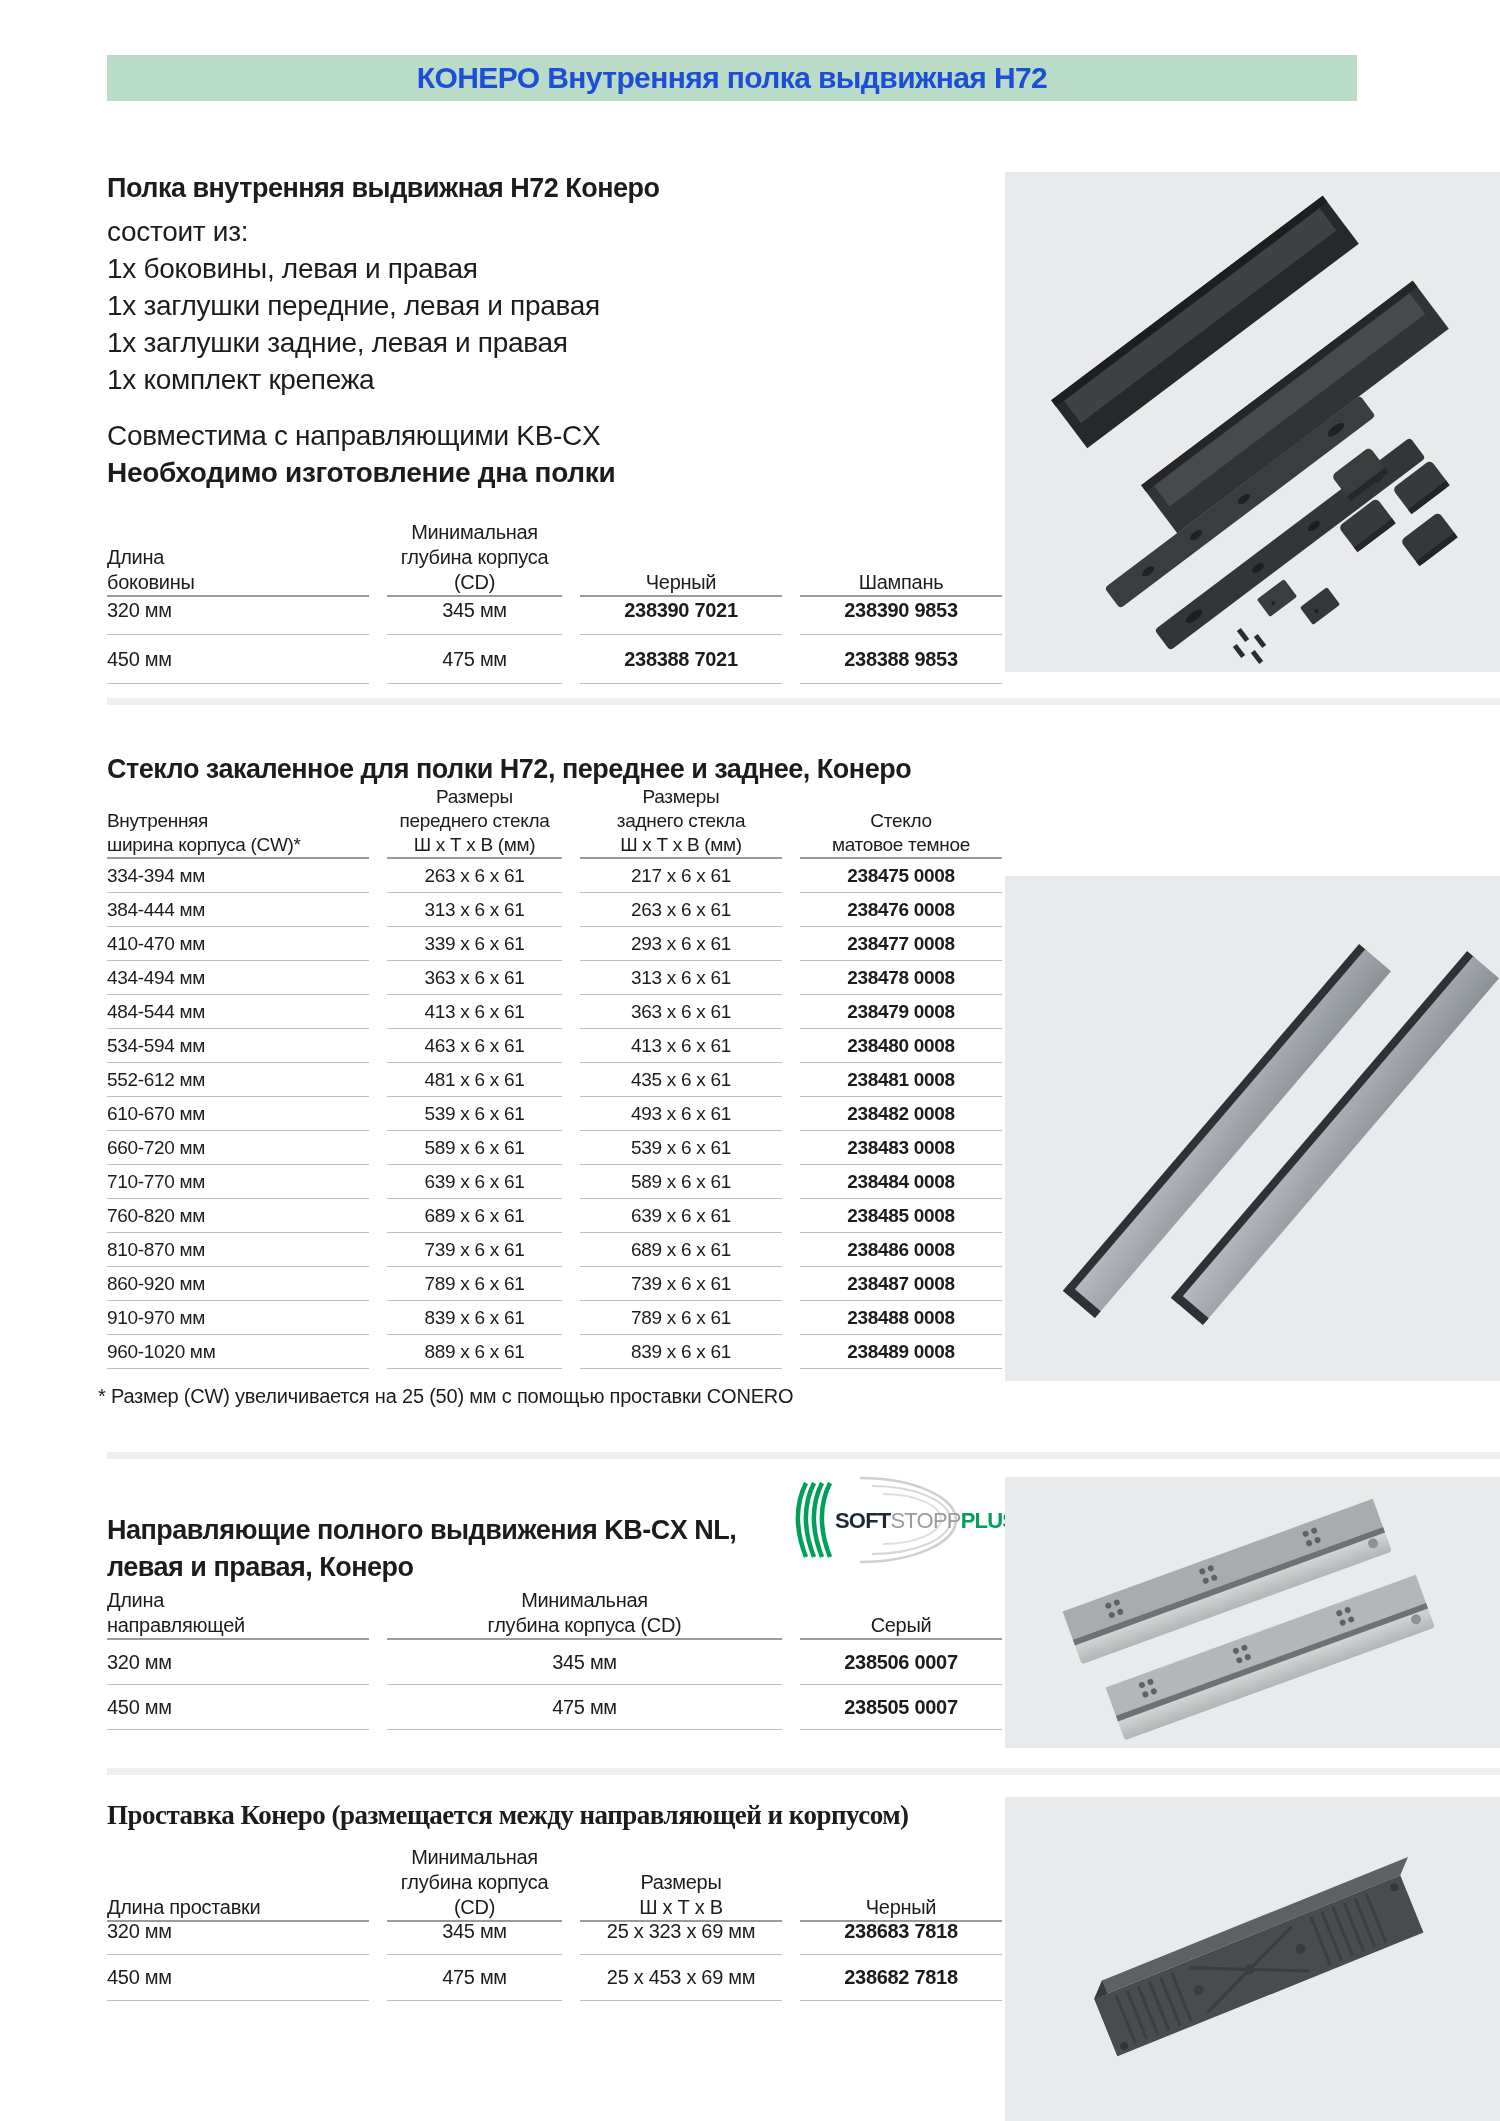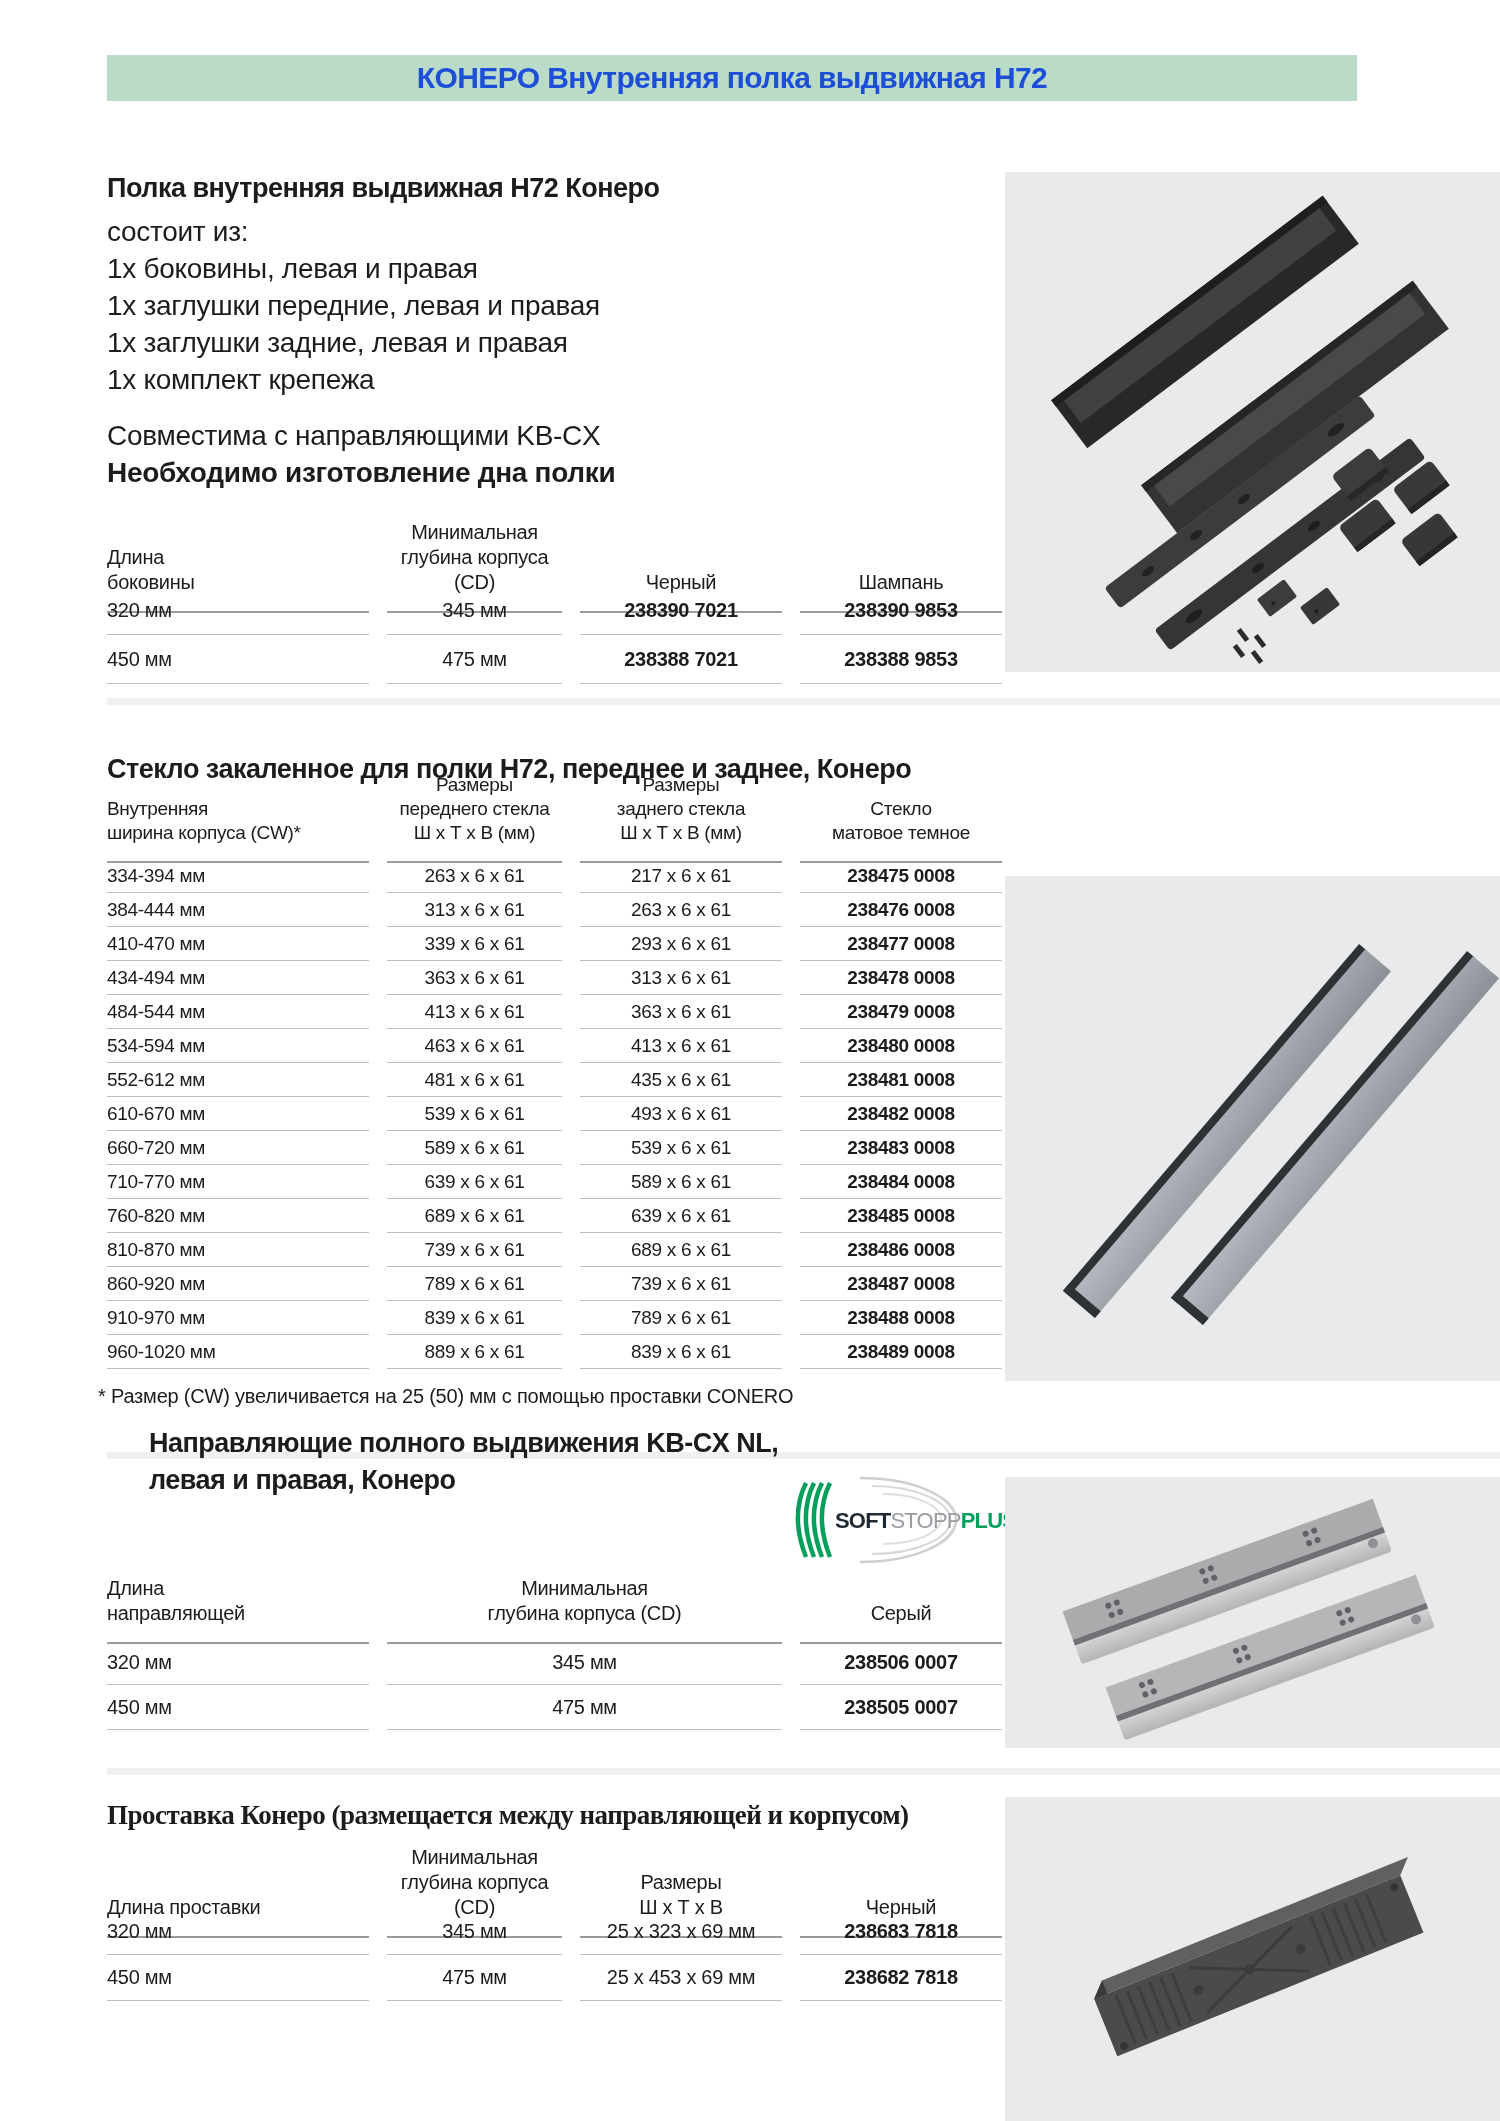--- a/index.html
+++ b/index.html
@@ -19,33 +19,33 @@
   .b{font-weight:bold;}
 
   
   .t{position:absolute;left:107px;width:895px;}
   .t .tr{display:grid;column-gap:18px;align-items:stretch;}
   .c4 .tr{grid-template-columns:262px 175px 202px 202px;}
   .c3 .tr{grid-template-columns:262px 395px 202px;}
   .t .td{display:flex;align-items:center;justify-content:center;text-align:center;
          border-bottom:1px solid #bdbdbd;font-size:20px;letter-spacing:-0.3px;}
   .t .td:first-child{justify-content:flex-start;text-align:left;}
-  .t .thead .td{align-items:flex-end;padding-bottom:16px;border-bottom:2px solid #9b9b9b;line-height:25px;}
+  .t .thead .td{align-items:flex-end;padding-bottom:0;border-bottom:2px solid #9b9b9b;line-height:25px;}
   .t .td.bold{font-weight:bold;}
   #table1 .thead{height:66px;} #table1 .tr:not(.thead){height:49px;}
   #table2 .thead{height:86px;} #table2 .tr:not(.thead){height:34px;}
   #table2 .td{font-size:19px;line-height:24px;}
   #table3 .thead{height:64px;} #table3 .tr:not(.thead){height:45px;}
   #table4 .thead{height:64px;} #table4 .tr:not(.thead){height:46px;}
   #table1{top:520px;} #table2{top:773px;} #table3{top:1576px;} #table4{top:1845px;}
 
   
   .sec-title{position:absolute;left:107px;font-size:27px;font-weight:bold;letter-spacing:-0.5px;}
   #sec2-title{top:754px;}
-  #sec3-title{top:1425px;line-height:37px;margin-left:42px;}
+  #sec3-title{top:1512px;line-height:37px;}
   #sec4-title{top:1800px;font-family:Liberation Serif, serif;}
   .footnote{position:absolute;left:98px;top:1385px;font-size:20px;letter-spacing:-0.2px;}
 
   
   .divider{position:absolute;left:107px;width:1393px;height:7px;background:#f0f0f1;}
   #div1{top:698px;} #div2{top:1452px;} #div3{top:1768px;}
 
   
   .imgbox{position:absolute;left:1005px;width:495px;background:#e9eaeb;}
   #img1{top:172px;height:500px;} #img2{top:876px;height:505px;}

